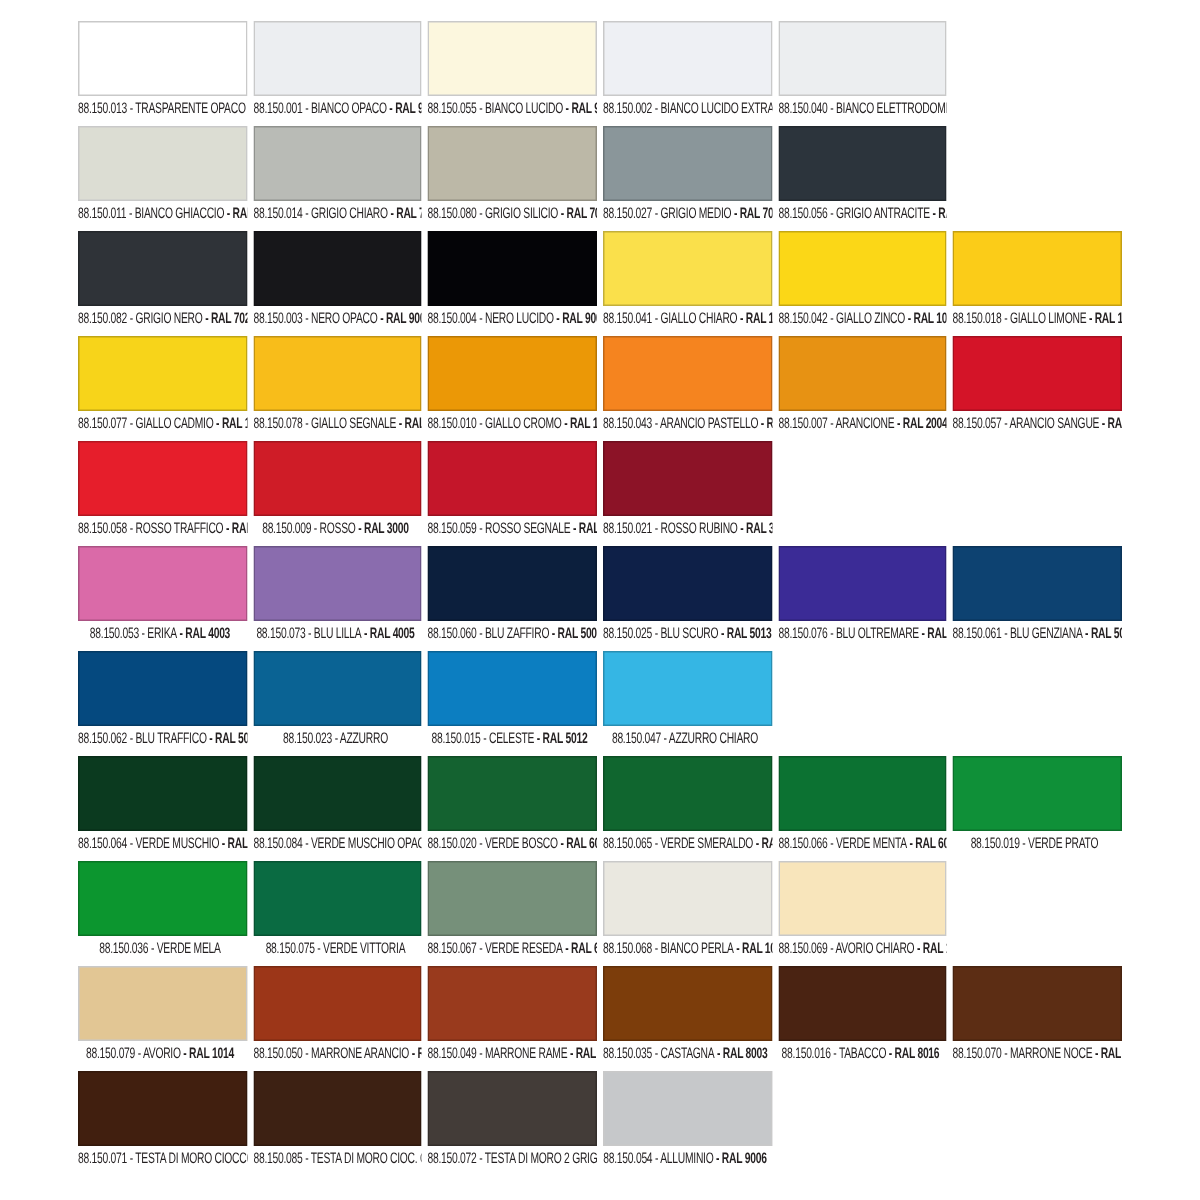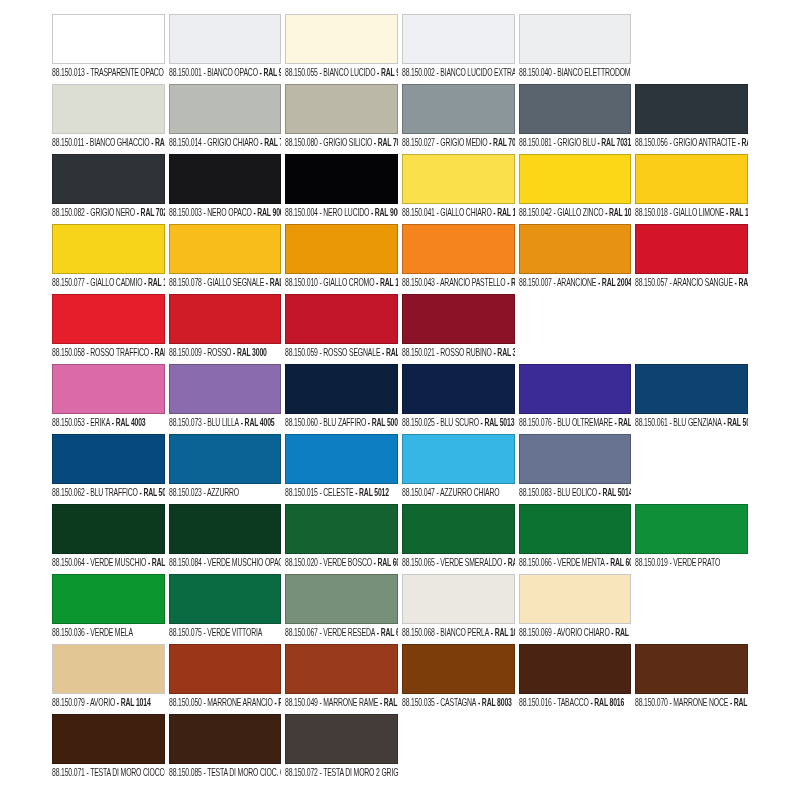--- a/index.html
+++ b/index.html
@@ -17,20 +17,21 @@
     width: 800px;
     height: 800px;
     box-sizing: border-box;
     padding: 14px 52px 10px 52px;
     background: #ffffff;
   }
   .swatch-grid {
     display: flex;
     flex-direction: column;
     gap: 0px;
+    text-align: center;
   }
   .swatch-row {
     display: grid;
     grid-template-columns: repeat(6, 1fr);
     column-gap: 4px;
     height: 70px;
   }
   .swatch-cell {
     display: flex;
     flex-direction: column;
@@ -103,24 +104,20 @@
         </div>
         <div class="swatch-cell">
           <div class="swatch-chip" style="background: rgb(188, 184, 167);"></div>
           <div class="swatch-label"><span>88.150.080</span><span> - GRIGIO SILICIO</span><span class="ral"> - RAL 7032</span></div>
         </div>
         <div class="swatch-cell">
           <div class="swatch-chip" style="background: rgb(138, 150, 154);"></div>
           <div class="swatch-label"><span>88.150.027</span><span> - GRIGIO MEDIO</span><span class="ral"> - RAL 7001</span></div>
         </div>
         <div class="swatch-cell">
-          <div class="swatch-chip" style="background: rgb(89, 100, 111);"></div>
-          <div class="swatch-label"><span>88.150.081</span><span> - GRIGIO BLU</span><span class="ral"> - RAL 7031</span></div>
-        </div>
-        <div class="swatch-cell">
           <div class="swatch-chip" style="background: rgb(44, 52, 60);"></div>
           <div class="swatch-label"><span>88.150.056</span><span> - GRIGIO ANTRACITE</span><span class="ral"> - RAL 7016</span></div>
         </div>
       </div>
       <div class="swatch-row">
         <div class="swatch-cell">
           <div class="swatch-chip" style="background: rgb(47, 51, 56);"></div>
           <div class="swatch-label"><span>88.150.082</span><span> - GRIGIO NERO</span><span class="ral"> - RAL 7021</span></div>
         </div>
         <div class="swatch-cell">
@@ -224,24 +221,20 @@
           <div class="swatch-label"><span>88.150.023</span><span> - AZZURRO</span></div>
         </div>
         <div class="swatch-cell">
           <div class="swatch-chip" style="background: rgb(12, 126, 193);"></div>
           <div class="swatch-label"><span>88.150.015</span><span> - CELESTE</span><span class="ral"> - RAL 5012</span></div>
         </div>
         <div class="swatch-cell">
           <div class="swatch-chip" style="background: rgb(53, 182, 228);"></div>
           <div class="swatch-label"><span>88.150.047</span><span> - AZZURRO CHIARO</span></div>
         </div>
-        <div class="swatch-cell">
-          <div class="swatch-chip" style="background: rgb(103, 115, 144);"></div>
-          <div class="swatch-label"><span>88.150.083</span><span> - BLU EOLICO</span><span class="ral"> - RAL 5014</span></div>
-        </div>
       </div>
       <div class="swatch-row">
         <div class="swatch-cell">
           <div class="swatch-chip" style="background: rgb(11, 58, 31);"></div>
           <div class="swatch-label"><span>88.150.064</span><span> - VERDE MUSCHIO</span><span class="ral"> - RAL 6005</span></div>
         </div>
         <div class="swatch-cell">
           <div class="swatch-chip" style="background: rgb(12, 58, 33);"></div>
           <div class="swatch-label"><span>88.150.084</span><span> - VERDE MUSCHIO OPACO</span></div>
         </div>
@@ -315,20 +308,24 @@
           <div class="swatch-chip" style="background: rgb(65, 31, 15);"></div>
           <div class="swatch-label"><span>88.150.071</span><span> - TESTA DI MORO CIOCCOLATO</span></div>
         </div>
         <div class="swatch-cell">
           <div class="swatch-chip" style="background: rgb(61, 33, 19);"></div>
           <div class="swatch-label"><span>88.150.085</span><span> - TESTA DI MORO CIOC. OPACO</span></div>
         </div>
         <div class="swatch-cell">
           <div class="swatch-chip" style="background: rgb(67, 60, 56);"></div>
           <div class="swatch-label"><span>88.150.072</span><span> - TESTA DI MORO 2 GRIGIO</span></div>
+        </div>
+        <div class="swatch-cell">
+          <div class="swatch-chip light-edge" style="background: rgb(198, 200, 202);"></div>
+          <div class="swatch-label"><span>88.150.054</span><span> - ALLUMINIO</span><span class="ral"> - RAL 9006</span></div>
         </div>
         <div class="swatch-cell empty">
           <div class="swatch-chip light-edge" style="background: rgb(255, 255, 255);"></div>
           <div class="swatch-label"></div>
         </div>
       </div>
     </div>
 </div>
 
 </body></html>

